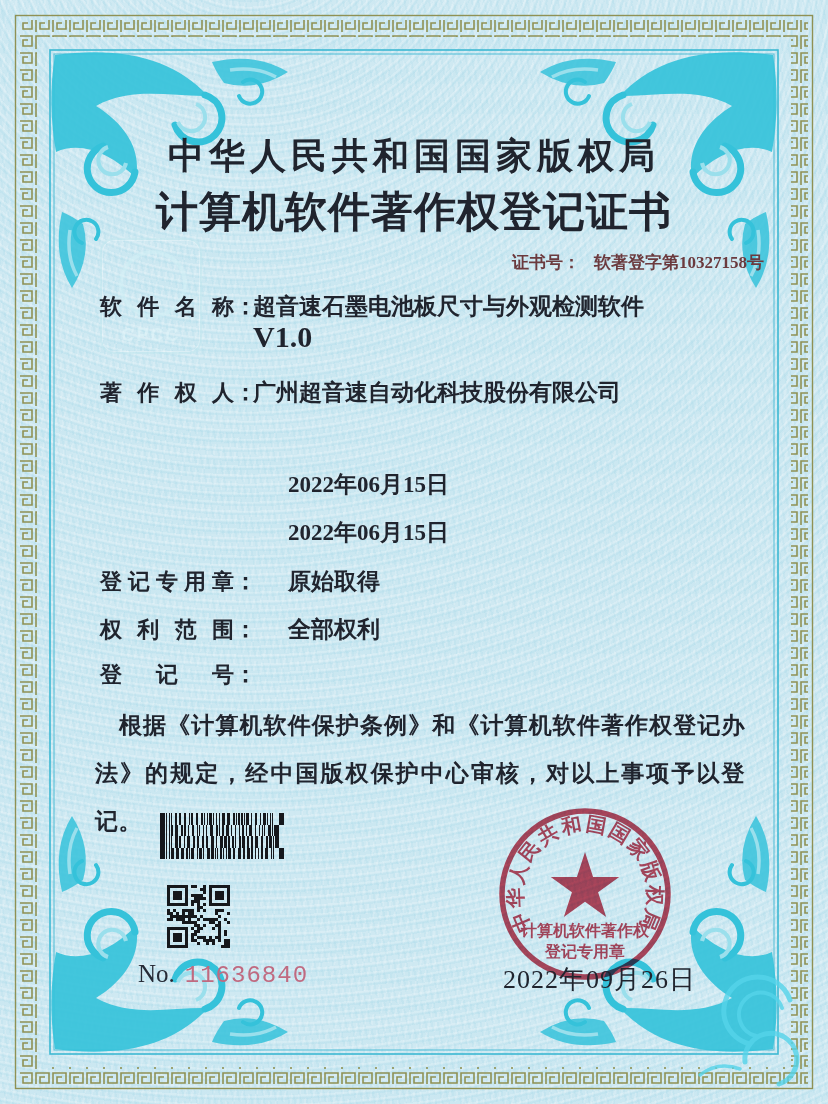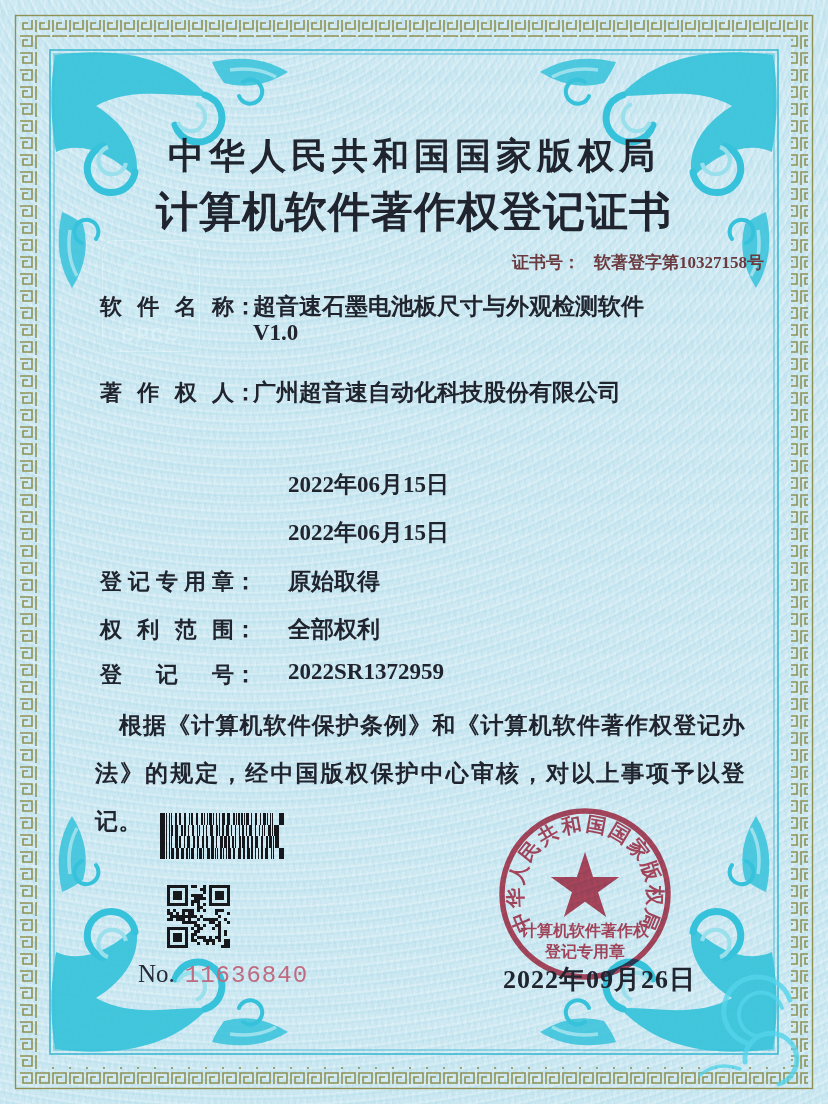--- a/index.html
+++ b/index.html
@@ -23,41 +23,41 @@
   .flo-stroke{stroke:var(--teal,#35c2da);fill:none;}
   .abs{position:absolute;}
   .authority{left:0;top:132px;width:828px;text-align:center;font-size:36px;font-weight:bold;letter-spacing:5px;}
   .cert-title{left:0;top:184px;width:828px;text-align:center;font-size:42px;font-weight:bold;letter-spacing:1px;}
   .certno{left:512px;top:251px;font-size:17px;font-weight:bold;color:var(--certno,#6b3a3e);}
   .certno .gap{display:inline-block;width:14px;}
   .frow{position:absolute;left:100px;width:680px;height:30px;font-size:23px;font-weight:bold;}
   .ltxt{display:inline-block;width:134px;font-size:22px;text-align:justify;text-align-last:justify;vertical-align:baseline;}
   .fvalue{position:absolute;left:155px;top:0;white-space:nowrap;}
   .fvalue.vb{left:188px;}
-  .vline2{left:253px;top:320px;font-size:23px;font-weight:bold;}
+  .vline2{left:253px;top:320px;font-size:30px;font-weight:bold;}
   .para{left:95px;top:702px;width:650px;font-size:23px;font-weight:bold;line-height:48px;text-align:justify;text-indent:24px;letter-spacing:.5px;}
   .cpcc{left:100px;top:238px;width:98px;height:112px;border:2px solid rgba(195,232,240,.9);border-radius:14px;opacity:.55;box-shadow:inset 0 0 0 1px rgba(255,255,255,.5);}
   .cpcc .ring{position:absolute;left:17px;top:10px;width:60px;height:60px;border:4px solid rgba(210,240,246,.95);border-radius:50%;}
   .cpcc .wm-txt{position:absolute;left:0;bottom:6px;width:100%;text-align:center;font-family:"Liberation Sans",sans-serif;font-weight:bold;font-size:18px;letter-spacing:2px;color:rgba(225,245,250,.95);}
   .barcode{left:160px;top:813px;width:124px;height:46px;}
   .bc-row{display:flex;height:11.5px;}
   .bc-row span{height:100%;}
   .bc-dark{background:#15171c;}
   .qr{left:167px;top:885px;display:grid;grid-template-columns:repeat(21,3px);grid-auto-rows:3px;}
   .qr i{display:block;}
   .qr i.d{background:#16181c;}
   .serial{left:138px;top:960px;font-size:25px;}
   .serial .no-prefix{color:#262b36;}
   .serial .no-number{font-family:"Liberation Mono",monospace;font-size:24px;color:var(--serial,#c06a80);letter-spacing:1px;margin-left:10px;}
   .seal-svg{left:497px;top:806px;width:176px;height:176px;opacity:.92;mix-blend-mode:multiply;}
   .seal-stroke{stroke:var(--seal,#c23a50);}
   .seal-fill{fill:var(--seal,#c23a50);}
   .ring-t{font-size:20px;font-weight:bold;letter-spacing:2.5px;font-family:"Liberation Serif",serif;}
   .seal-line{font-size:16px;font-weight:bold;text-anchor:middle;font-family:"Liberation Serif",serif;}
-  .issue-date{left:503px;top:962px;font-size:26px;font-weight:bold;letter-spacing:1px;}
+  .issue-date{left:503px;top:962px;font-size:26px;font-weight:normal;letter-spacing:1px;}
 </style>
 </head>
 <body>
 
 <div class="page">
 
   <svg class="frame-svg" xmlns="http://www.w3.org/2000/svg">
     <defs>
       <pattern id="gk" patternUnits="userSpaceOnUse" width="17" height="17">
         <path d="M2,15 V2 H15 V12 H6 V6 H11" fill="none" class="gold-line" stroke-width="1.6"></path>
@@ -133,21 +133,20 @@
     <span class="fvalue vb">原始取得</span>
   </div>
 
   <div class="frow" style="top:614px">
     <span class="flabel"><span class="ltxt">权利范围</span><span>：</span></span>
     <span class="fvalue vb">全部权利</span>
   </div>
 
   <div class="frow" style="top:659px">
     <span class="flabel"><span class="ltxt">登记号</span><span>：</span></span>
-    <span class="fvalue vb">2022SR1372959</span>
   </div>
 
   <div class="abs para">根据《计算机软件保护条例》和《计算机软件著作权登记办法》的规定，经中国版权保护中心审核，对以上事项予以登记。</div>
 
   <div class="abs barcode" id="barcode">
       <div class="bc-row">
         <span class="bc-dark" style="width: 5px;"></span>
         <span style="width: 1px;"></span>
         <span class="bc-dark" style="width: 1px;"></span>
         <span style="width: 2px;"></span>

